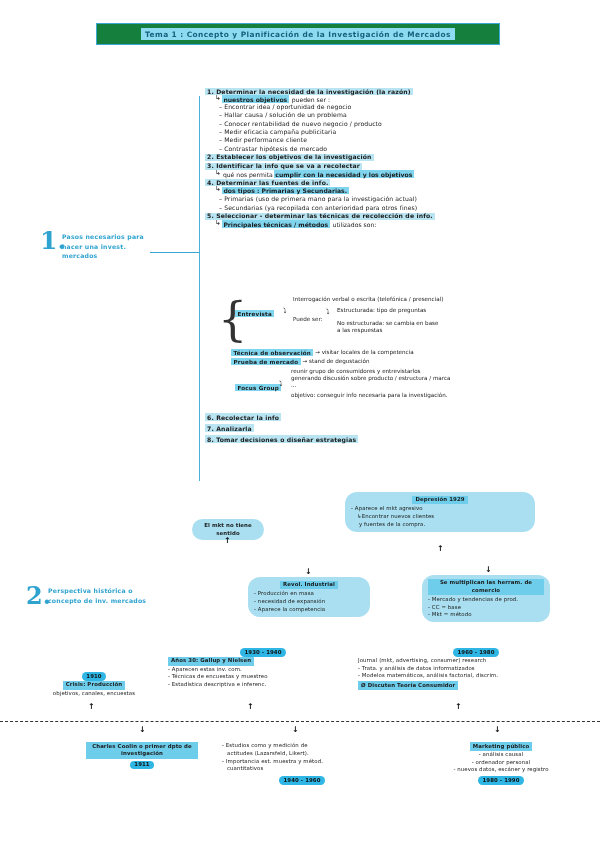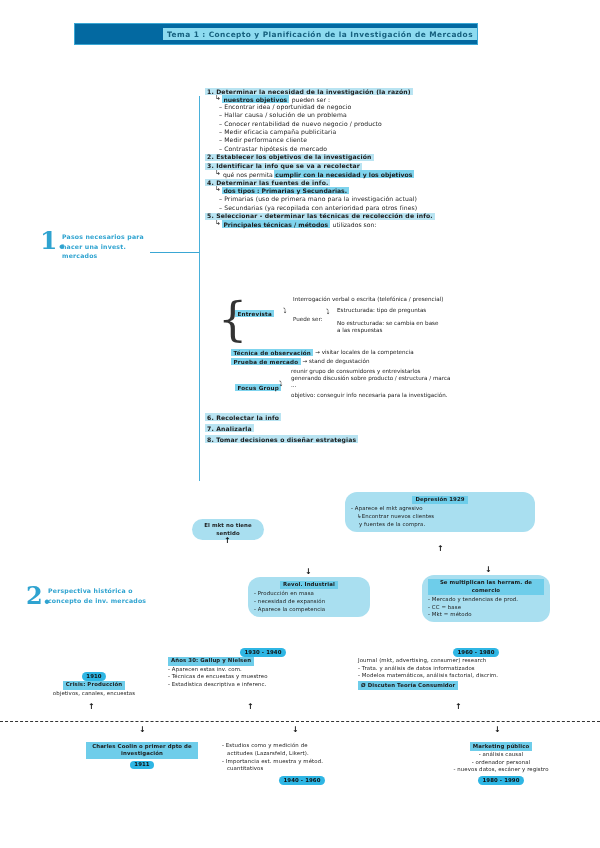--- a/index.html
+++ b/index.html
@@ -5,23 +5,23 @@
   * { box-sizing: border-box; margin:0; padding:0; }
   html,body { background:#ffffff; }
   body {
     width:600px; height:848px; position:relative; overflow:hidden;
     font-family:"DejaVu Sans", sans-serif;
     color:#1a1a1a;
   }
 
   
   #title-box {
-    position:absolute; left:74px; top:23px; width:404px; height:22px;
-    border:1.4px solid #3aa7d4; background:#0369a1;
-    display:flex; align-items:center; justify-content:flex-end;
+    position:absolute; left:96px; top:23px; width:404px; height:22px;
+    border:1.4px solid #3aa7d4; background:#15803d;
+    display:flex; align-items:center; justify-content:center;
   }
   #title-inner {
     background:#8ddbf0; color:#16607e; font-size:7.4px; font-weight:bold;
     letter-spacing:.45px; padding:1.5px 4px; white-space:nowrap;
     font-family:"DejaVu Sans", sans-serif;
   }
 
   
   #sec1-num { position:absolute; left:40px; top:228px; font-size:25px;
      font-weight:bold; color:#2fa3d0; font-family:"DejaVu Serif", serif; line-height:1; }

